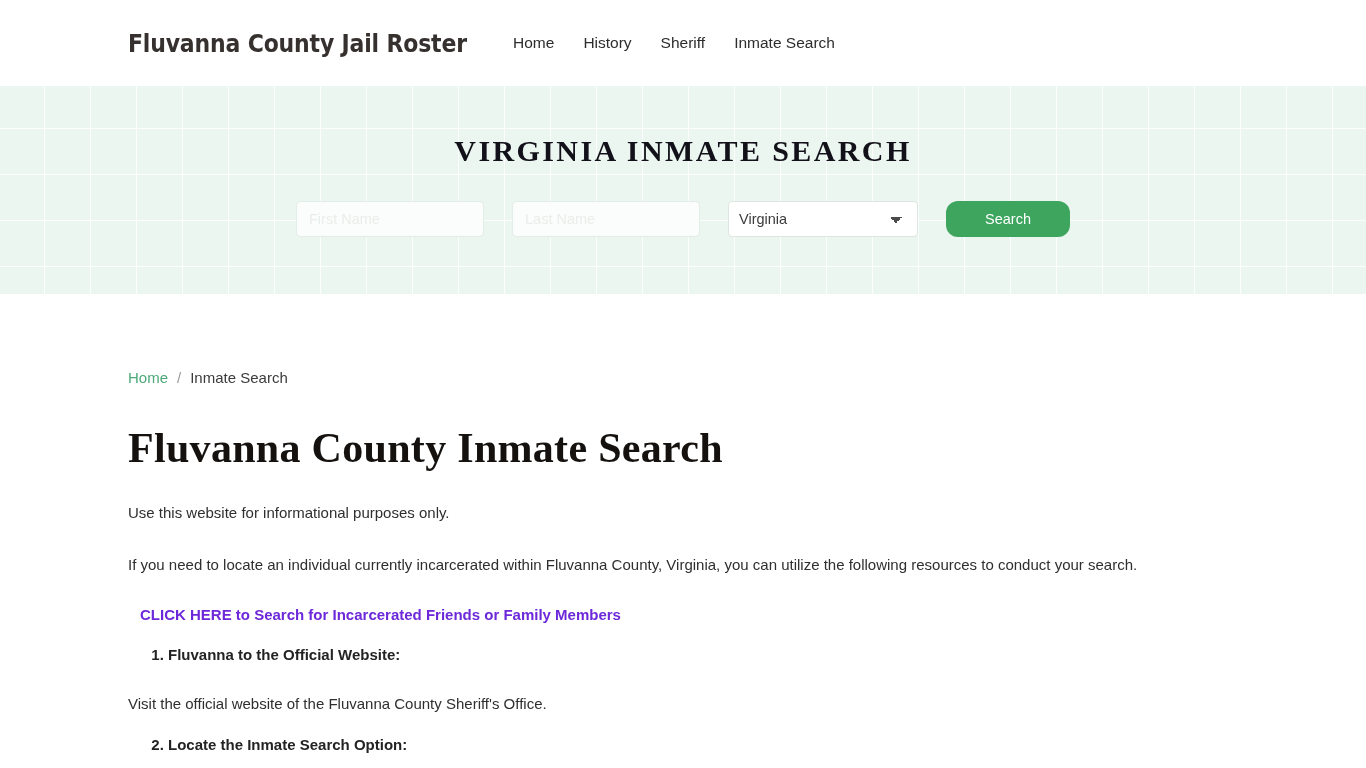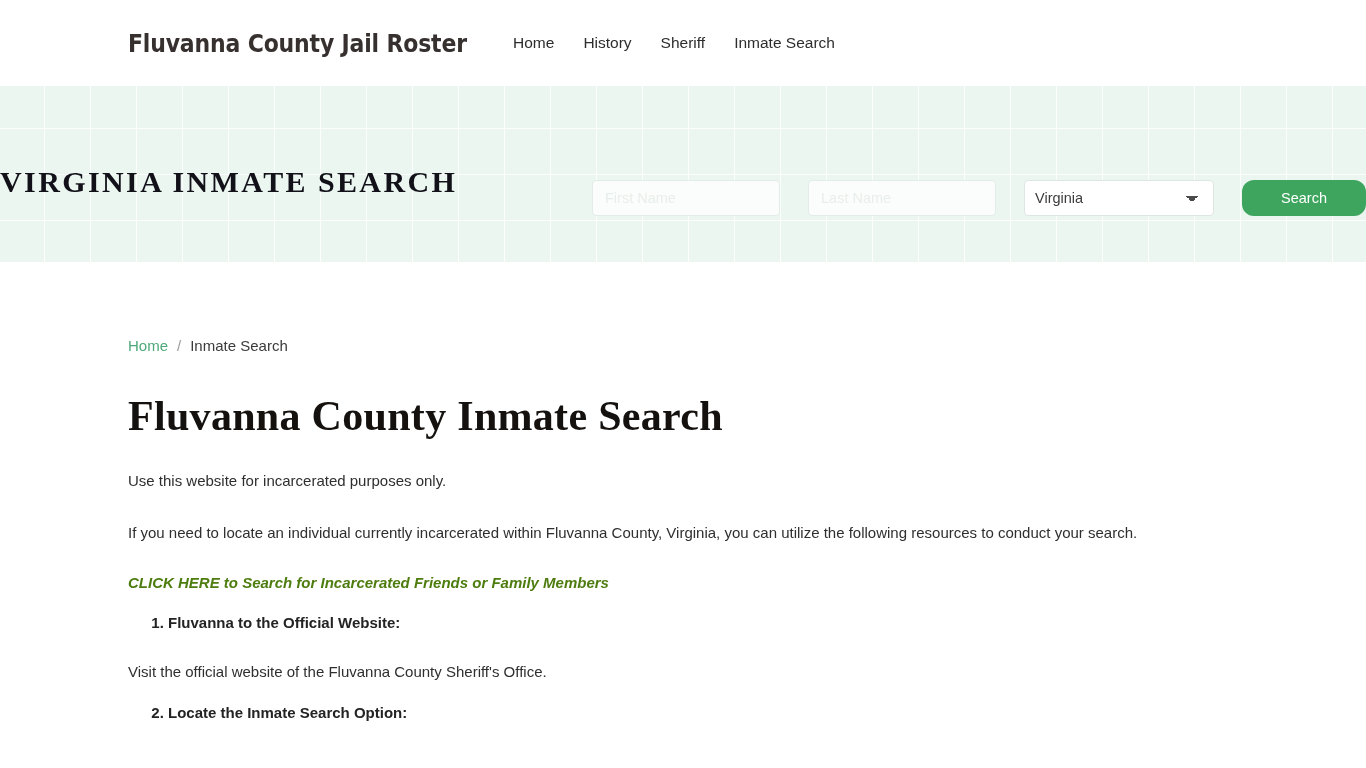--- a/index.html
+++ b/index.html
@@ -43,30 +43,31 @@
   .nav-link {
     font-size: 15.5px;
     color: #2d2d2d;
     text-decoration: none;
     white-space: nowrap;
     cursor: pointer;
   }
 
   
   .hero {
-    height: 176px;
+    height: 208px;
     background-color: #eaf6ef;
     background-image:
       linear-gradient(to right, rgba(255,255,255,0.85) 1.5px, transparent 1.5px),
       linear-gradient(to bottom, rgba(255,255,255,0.85) 1.5px, transparent 1.5px);
     background-size: 46px 46px;
     background-position: -2px -4px;
     display: flex;
-    align-items: center;
-    justify-content: space-between;
+    flex-direction: column;
+    align-items: center;
+    justify-content: flex-start;
     padding-top: 48px;
   }
   .hero-title {
     font-family: "Liberation Serif", serif;
     font-size: 30px;
     font-weight: bold;
     letter-spacing: 2.4px;
     color: #121119;
     margin: 0 0 33px 0;
     text-align: center;
@@ -152,25 +153,24 @@
   .para {
     font-size: 15px;
     color: #2f2f2f;
     margin: 30px 0 0 0;
     line-height: 1.45;
   }
   .cta-link {
     display: inline-block;
     font-size: 15px;
     font-weight: bold;
-    color: #4d7c0f;
+    color: #6d28d9;
     text-decoration: none;
-    margin: 30px 0 0 0;
-    cursor: pointer;
-    font-style: italic;
+    margin: 30px 0 0 12px;
+    cursor: pointer;
   }
   .step-list {
     margin: 22px 0 0 0;
     padding-left: 40px;
     list-style-position: outside;
   }
   .step-item {
     font-size: 15px;
     font-weight: bold;
     color: #232323;
@@ -205,21 +205,21 @@
 <main class="content">
 
   <div class="breadcrumb">
     <a class="crumb-link">Home</a>
     <span class="crumb-sep">/</span>
     <span class="crumb-current">Inmate Search</span>
   </div>
 
   <h2 class="page-title">Fluvanna County Inmate Search</h2>
 
-  <p class="para">Use this website for incarcerated purposes only.</p>
+  <p class="para">Use this website for informational purposes only.</p>
   <p class="para">If you need to locate an individual currently incarcerated within Fluvanna County, Virginia, you can utilize the following resources to conduct your search.</p>
 
   <a class="cta-link">CLICK HERE to Search for Incarcerated Friends or Family Members</a>
 
   <ol class="step-list" start="1">
     <li class="step-item">Fluvanna to the Official Website:</li>
   </ol>
   <p class="para">Visit the official website of the Fluvanna County Sheriff's Office.</p>
 
   <ol class="step-list second" start="2">

